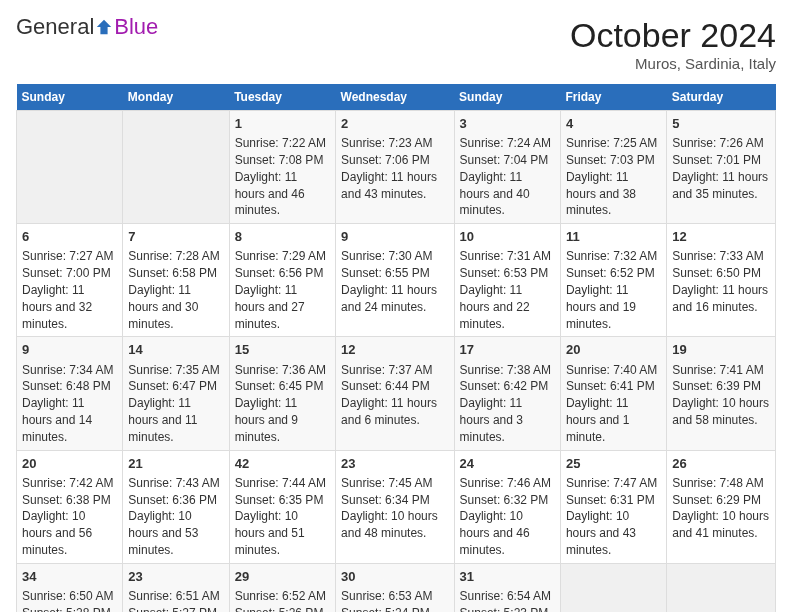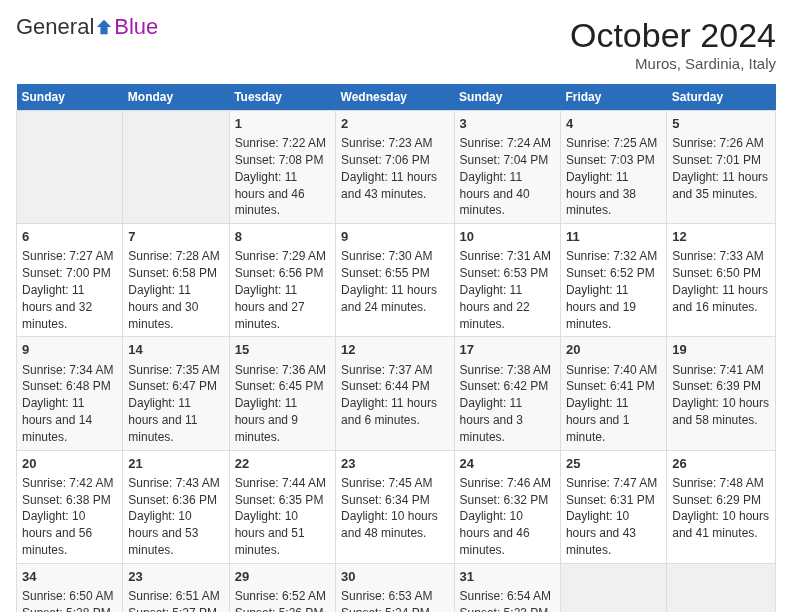--- a/index.html
+++ b/index.html
@@ -210,21 +210,21 @@
       <tr>
         <td>
           <span class="day-num">20</span>
           <div class="day-info">Sunrise: 7:42 AM<br>Sunset: 6:38 PM<br>Daylight: 10 hours and 56 minutes.</div>
         </td>
         <td>
           <span class="day-num">21</span>
           <div class="day-info">Sunrise: 7:43 AM<br>Sunset: 6:36 PM<br>Daylight: 10 hours and 53 minutes.</div>
         </td>
         <td>
-          <span class="day-num">22</span>
+          <span class="day-num">42</span>
           <div class="day-info">Sunrise: 7:44 AM<br>Sunset: 6:35 PM<br>Daylight: 10 hours and 51 minutes.</div>
         </td>
         <td>
           <span class="day-num">23</span>
           <div class="day-info">Sunrise: 7:45 AM<br>Sunset: 6:34 PM<br>Daylight: 10 hours and 48 minutes.</div>
         </td>
         <td>
           <span class="day-num">24</span>
           <div class="day-info">Sunrise: 7:46 AM<br>Sunset: 6:32 PM<br>Daylight: 10 hours and 46 minutes.</div>
         </td>

